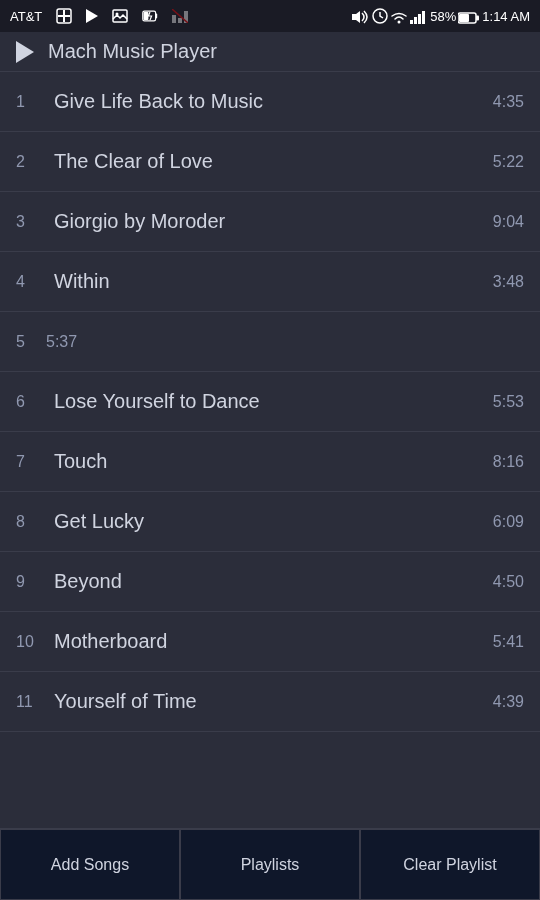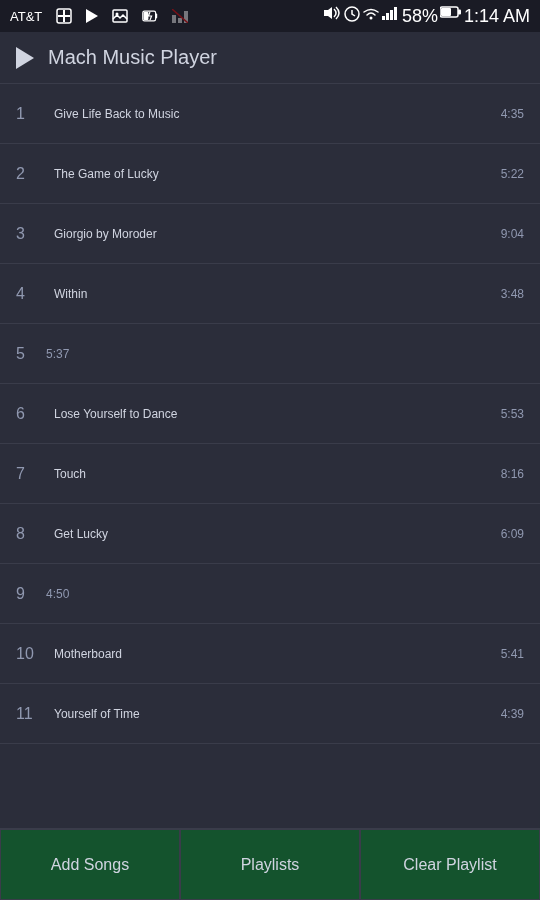--- a/index.html
+++ b/index.html
@@ -33,29 +33,29 @@
     }
 
     .status-left {
       display: flex;
       align-items: center;
       gap: 14px;
     }
 
     .status-right {
       display: flex;
-      align-items: flex-start;
+      align-items: flex-end;
       gap: 2px;
-      font-size: 18px;
+      font-size: 13px;
     }
 
     
     .header {
       background-color: #2b2d3a;
-      height: 52px;
+      height: 40px;
       display: flex;
       align-items: center;
       padding: 0 16px;
       gap: 14px;
       border-bottom: 1px solid #3a3c4a;
       flex-shrink: 0;
     }
 
     .header-play-icon {
       width: 0;
@@ -89,42 +89,42 @@
 
     .track-number {
       width: 30px;
       font-size: 16px;
       color: #9098b0;
       flex-shrink: 0;
     }
 
     .track-title {
       flex: 1;
-      font-size: 12px;
+      font-size: 20px;
       color: #d0d4e0;
       padding-left: 8px;
     }
 
     .track-duration {
-      font-size: 12px;
+      font-size: 16px;
       color: #9098b0;
       flex-shrink: 0;
     }
 
     
     .bottom-bar {
       display: flex;
       height: 72px;
       border-top: 1px solid #3a3c4a;
       flex-shrink: 0;
     }
 
     .bottom-btn {
       flex: 1;
-      background-color: #14532d;
+      background-color: #0f172a;
       border: 1px solid #3a3c4a;
       color: #d0d4e0;
       font-size: 16px;
       cursor: pointer;
       display: flex;
       align-items: center;
       justify-content: center;
     }
 
     
@@ -216,21 +216,21 @@
 
 <div class="track-list" id="track-list">
 
 <div class="track-row">
       <span class="track-number">1</span>
       <span class="track-title">Give Life Back to Music</span>
       <span class="track-duration">4:35</span>
     </div>
     <div class="track-row">
       <span class="track-number">2</span>
-      <span class="track-title">The Game of Lucky</span>
+      <span class="track-title">The Clear of Love</span>
       <span class="track-duration">5:22</span>
     </div>
     <div class="track-row">
       <span class="track-number">3</span>
       <span class="track-title">Giorgio by Moroder</span>
       <span class="track-duration">9:04</span>
     </div>
     <div class="track-row">
       <span class="track-number">4</span>
       <span class="track-title">Within</span>
@@ -250,20 +250,21 @@
       <span class="track-title">Touch</span>
       <span class="track-duration">8:16</span>
     </div>
     <div class="track-row">
       <span class="track-number">8</span>
       <span class="track-title">Get Lucky</span>
       <span class="track-duration">6:09</span>
     </div>
     <div class="track-row">
       <span class="track-number">9</span>
+      <span class="track-title">Beyond</span>
       <span class="track-duration">4:50</span>
     </div>
     <div class="track-row">
       <span class="track-number">10</span>
       <span class="track-title">Motherboard</span>
       <span class="track-duration">5:41</span>
     </div>
     <div class="track-row">
       <span class="track-number">11</span>
       <span class="track-title">Yourself of Time</span>

